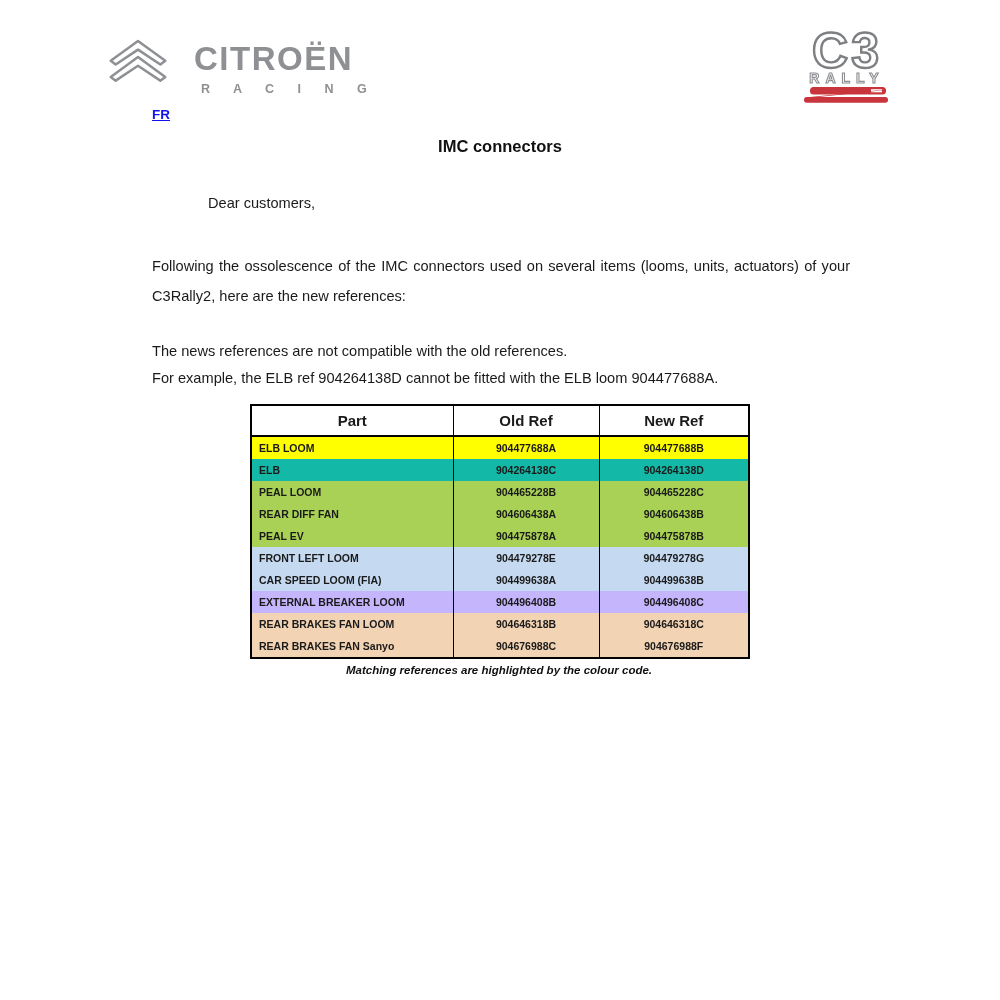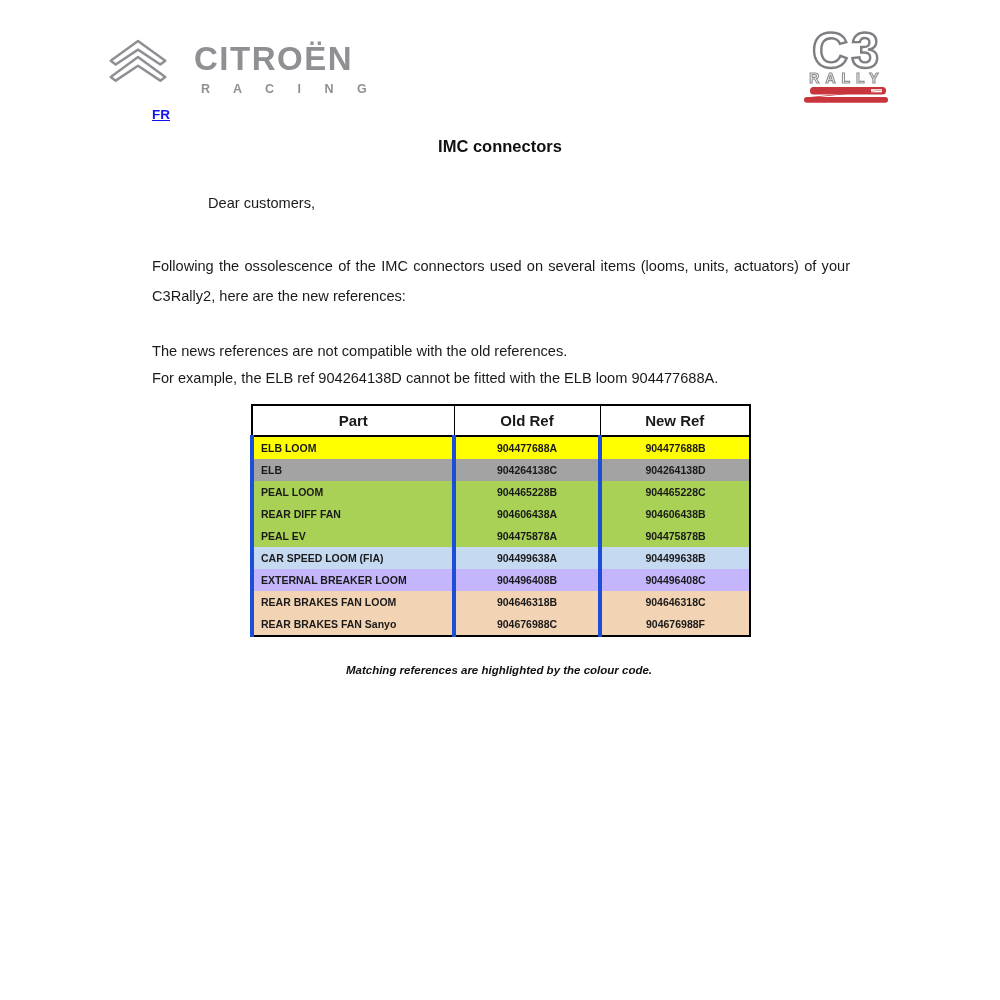--- a/index.html
+++ b/index.html
@@ -23,21 +23,21 @@
   .para1{position:absolute;left:152px;top:251px;width:698px;font-size:14.6px;
     line-height:30px;text-align:justify;}
   .para2{position:absolute;left:152px;top:338px;width:698px;font-size:14.6px;line-height:27px;}
   
   .refs-table{position:absolute;left:250px;top:404px;width:498px;
     border-collapse:collapse;table-layout:fixed;border:2px solid #000;}
   .refs-table th{
     border:1px solid #000;border-bottom:2px solid #000;height:27px;
     font-size:15px;font-weight:bold;background:#fff;text-align:center;}
   .refs-table td{
-    border-left:4px solid #1d4ed8;border-right:1px solid #000;border-top:none;border-bottom:none;
+    border-left:1px solid #1d4ed8;border-right:1px solid #000;border-top:none;border-bottom:none;
     height:22px;font-size:10.5px;font-weight:bold;padding:0;}
   .refs-table td.part{text-align:left;padding-left:7px;}
   .refs-table td.ref{text-align:center;}
   .caption{position:absolute;left:250px;top:664px;width:498px;text-align:center;
     font-size:11.5px;font-style:italic;font-weight:bold;color:#101010;}
 </style>
 </head>
 <body>
 
 <div class="citroen-logo">
@@ -89,39 +89,44 @@
       <th>Old Ref</th>
       <th>New Ref</th>
     </tr>
   </thead>
   <tbody>
       <tr style="background: rgb(255, 255, 0);">
         <td class="part">ELB LOOM</td>
         <td class="ref">904477688A</td>
         <td class="ref">904477688B</td>
       </tr>
-      <tr style="background: #a3a3a3;">
+      <tr style="background: #14b8a6;">
         <td class="part">ELB</td>
         <td class="ref">904264138C</td>
         <td class="ref">904264138D</td>
       </tr>
       <tr style="background: rgb(168, 209, 85);">
         <td class="part">PEAL LOOM</td>
         <td class="ref">904465228B</td>
         <td class="ref">904465228C</td>
       </tr>
       <tr style="background: rgb(168, 209, 85);">
         <td class="part">REAR DIFF FAN</td>
         <td class="ref">904606438A</td>
         <td class="ref">904606438B</td>
       </tr>
       <tr style="background: rgb(168, 209, 85);">
         <td class="part">PEAL EV</td>
         <td class="ref">904475878A</td>
         <td class="ref">904475878B</td>
+      </tr>
+      <tr style="background: rgb(197, 217, 241);">
+        <td class="part">FRONT LEFT LOOM</td>
+        <td class="ref">904479278E</td>
+        <td class="ref">904479278G</td>
       </tr>
       <tr style="background: rgb(197, 217, 241); padding-left: 26px;">
         <td class="part">CAR SPEED LOOM (FIA)</td>
         <td class="ref">904499638A</td>
         <td class="ref">904499638B</td>
       </tr>
       <tr style="background: #c4b5fd;">
         <td class="part">EXTERNAL BREAKER LOOM</td>
         <td class="ref">904496408B</td>
         <td class="ref">904496408C</td>

